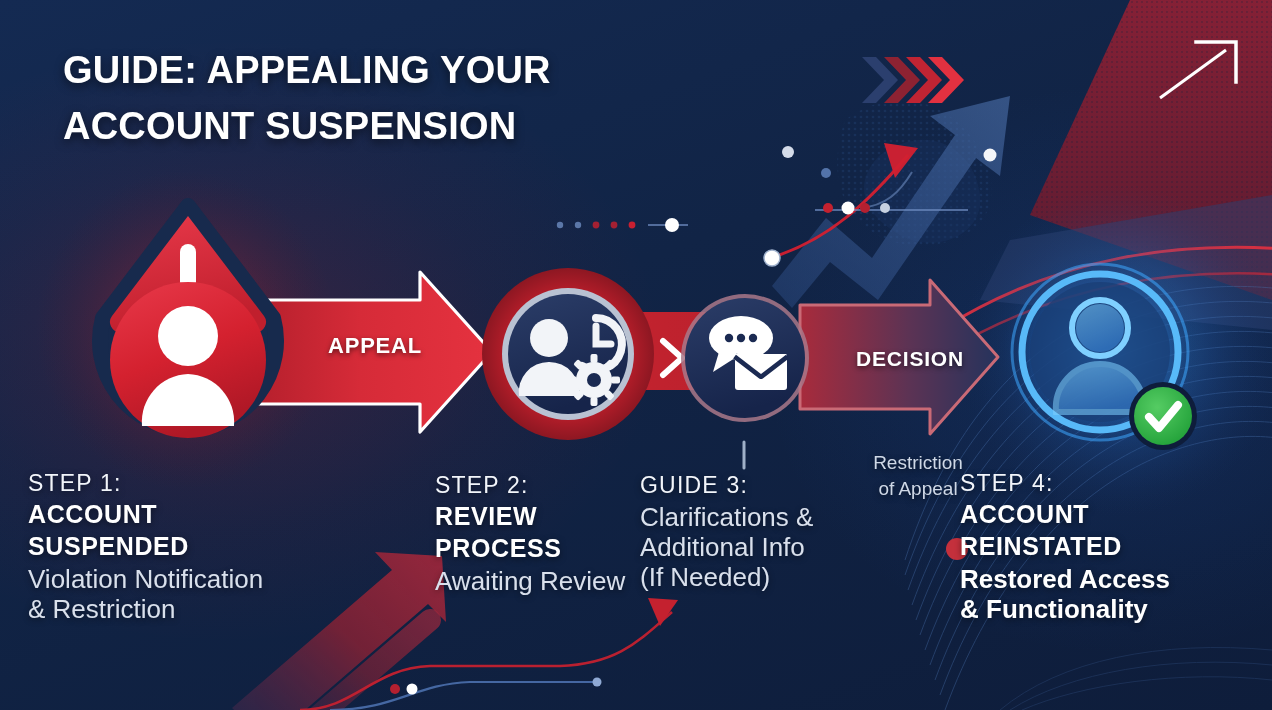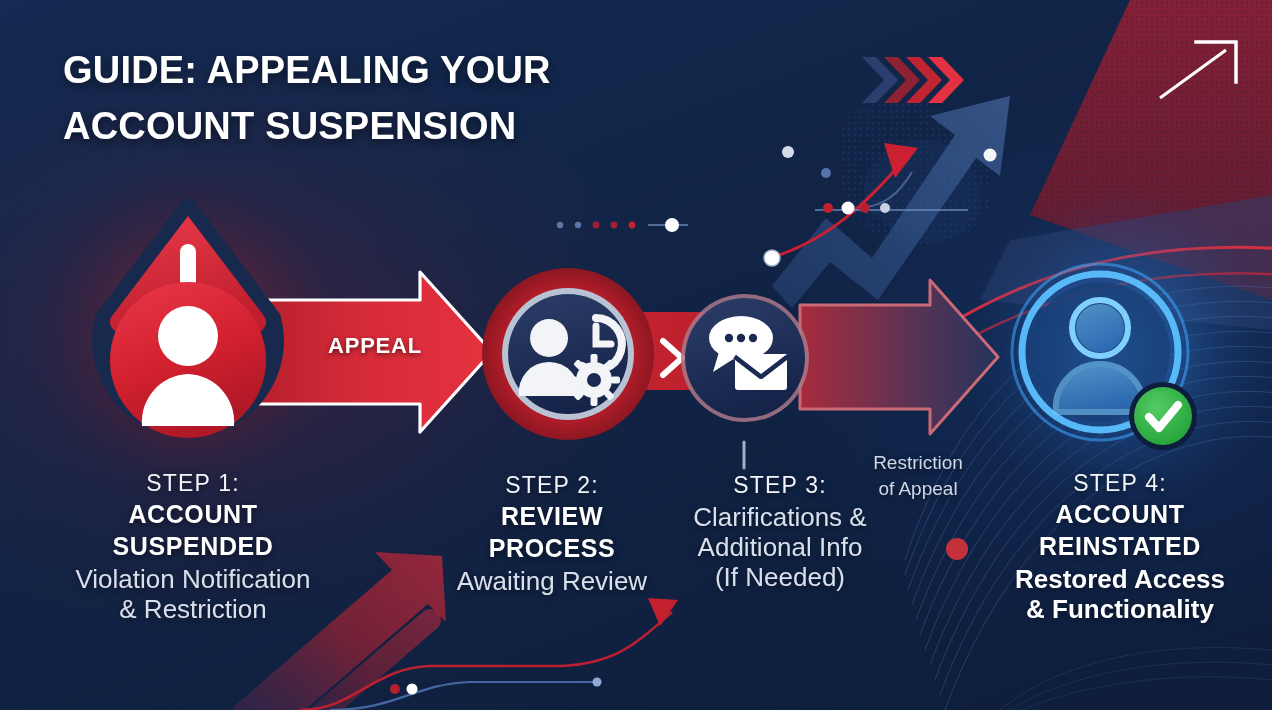--- a/index.html
+++ b/index.html
@@ -28,21 +28,21 @@
     color: #ffffff;
     font-weight: 700;
     font-size: 38px;
     line-height: 56px;
     letter-spacing: 0.2px;
     text-shadow: 0 3px 10px rgba(0,0,0,0.55);
     white-space: nowrap;
   }
 
   
-  .step { position: absolute; z-index: 25; text-align: center; }
+  .step { position: absolute; z-index: 25; }
   .step-title {
     color: #f2f5fa; font-size: 23px; font-weight: 400;
     letter-spacing: 1.2px; line-height: 30px;
     text-shadow: 0 2px 6px rgba(0,0,0,0.5);
     white-space: nowrap;
   }
   .step-name {
     color: #ffffff; font-size: 25px; font-weight: 700;
     letter-spacing: 0.6px; line-height: 32px;
     text-shadow: 0 2px 6px rgba(0,0,0,0.5);
@@ -52,21 +52,21 @@
     margin-top: 4px;
     color: #d9e0ec; font-size: 26px; font-weight: 400;
     line-height: 26px;
     text-shadow: 0 2px 6px rgba(0,0,0,0.45);
     white-space: nowrap;
   }
   .step-sub.bold { color: #ffffff; font-weight: 700; }
 
   
   #step1-labels { left: 28px; top: 468px; width: 330px; }
-  #step2-labels { left: 422px; top: 470px; width: 260px; }
+  #step2-labels { left: 435px; top: 470px; width: 260px; }
   #step3-labels { left: 640px; top: 470px; width: 280px; }
   #step4-labels { left: 960px; top: 468px; width: 320px; }
 
   
   .arrow-caption {
     position: absolute; z-index: 26; text-align: center;
     color: #cfd8e6; font-size: 19px; line-height: 26px;
     text-shadow: 0 2px 6px rgba(0,0,0,0.5);
     white-space: nowrap;
   }
@@ -248,20 +248,23 @@
 
     <path d="M800,305 L930,305 L930,280 L998,357 L930,434 L930,409 L800,409 Z" fill="url(#gDecision)" stroke="#c96a76" stroke-width="3" stroke-linejoin="round"></path>
 
     <line x1="744" y1="442" x2="744" y2="468" stroke="#9fb0c8" stroke-width="3" stroke-linecap="round"></line>
 
     <circle cx="957" cy="549" r="11" fill="#c4303c"></circle>
   </svg>
 
   <div class="band-label" id="label-submit">
     <div>APPEAL</div>
+  </div>
+  <div class="band-label" id="label-decision">
+    <div>DECISION</div>
   </div>
 
   <div class="arrow-caption" id="caption-decision">
     <div>Restriction</div>
     <div>of Appeal</div>
   </div>
 
   <div class="icon-node" style="left:68px; top:198px; width:240px; height:250px;">
     <svg viewBox="0 0 240 250" width="240" height="250">
       <defs>
@@ -399,21 +402,21 @@
   </div>
 
   <div class="step" id="step2-labels">
     <div class="step-title">STEP 2:</div>
     <div class="step-name">REVIEW</div>
     <div class="step-name">PROCESS</div>
     <div class="step-sub">Awaiting Review</div>
   </div>
 
   <div class="step" id="step3-labels">
-    <div class="step-title">STEP 3:</div>
+    <div class="step-title">GUIDE 3:</div>
     <div class="step-sub">Clarifications &amp;</div>
     <div class="step-sub">Additional Info</div>
     <div class="step-sub">(If Needed)</div>
   </div>
 
   <div class="step" id="step4-labels">
     <div class="step-title">STEP 4:</div>
     <div class="step-name">ACCOUNT</div>
     <div class="step-name">REINSTATED</div>
     <div class="step-sub bold">Restored Access</div>

